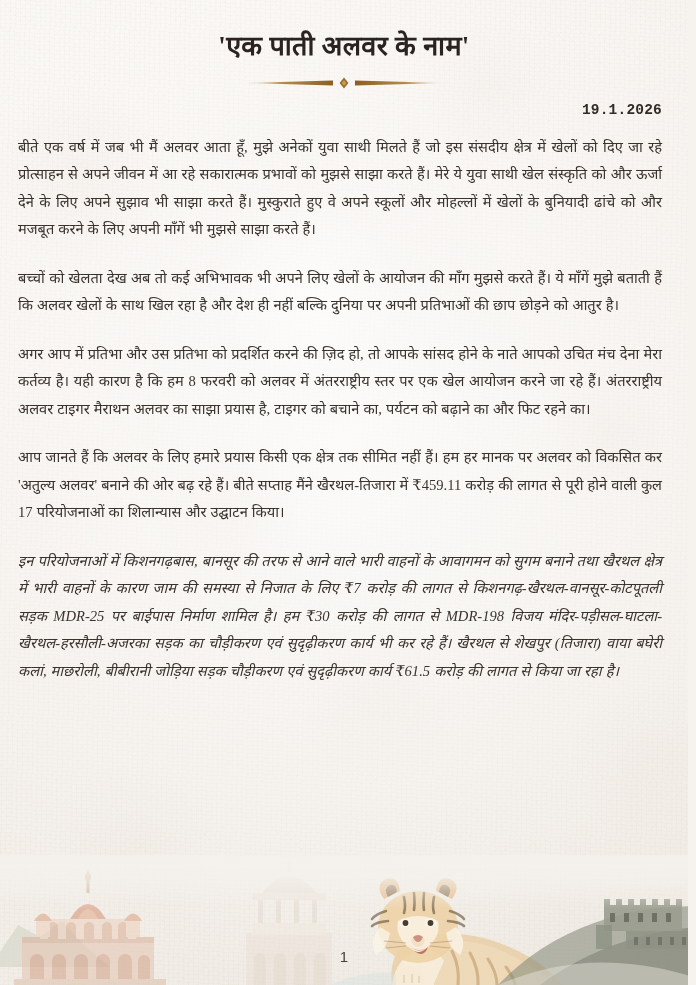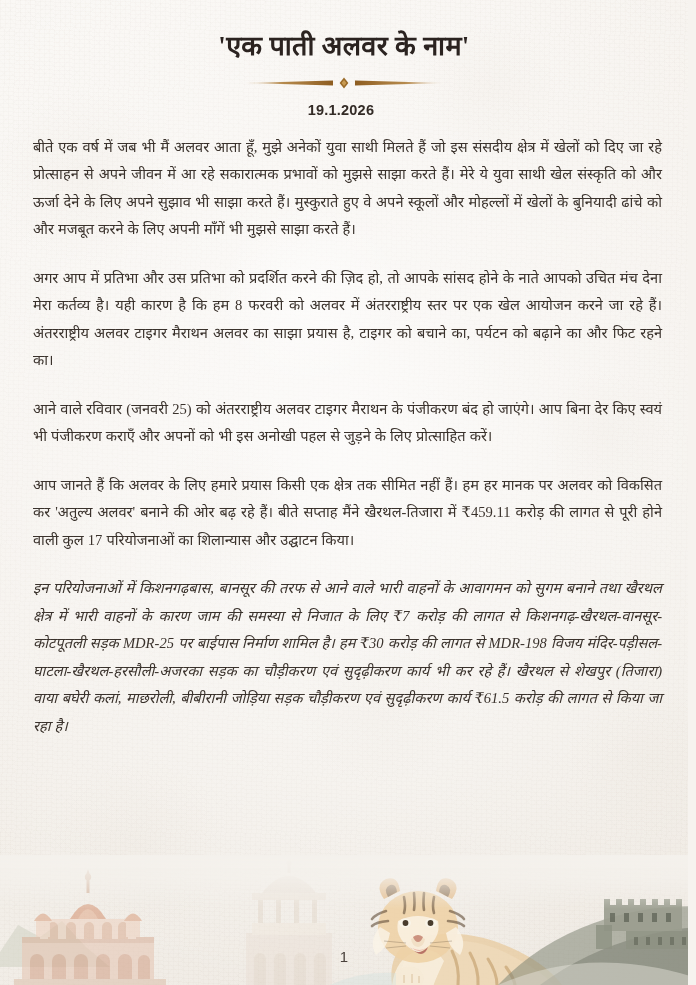--- a/index.html
+++ b/index.html
@@ -71,33 +71,34 @@
     z-index: 3;
     width: 206px;
     height: 14px;
     margin: 12px auto 0 auto;
   }
 
   .date-line {
     position: relative;
     z-index: 3;
     margin: 12px 26px 0 0;
-    font-family: Liberation Sans, sans-serif;
+    text-align: right;
+    font-family: Liberation Mono, monospace;
     font-size: 14.5px;
     font-weight: bold;
     color: #332b26;
     letter-spacing: 0.2px;
     padding-left: 20px;
   }
 
   
   .body-copy {
     position: relative;
     z-index: 3;
-    margin: 16px 26px 0 33px;
+    margin: 16px 26px 0 18px;
   }
   .para {
     margin: 0 0 21px 0;
     font-family: "Liberation Serif", "DejaVu Serif", serif;
     font-size: 14.6px;
     line-height: 27.5px;
     color: #3a322c;
     text-align: justify;
     text-justify: inter-word;
     word-spacing: 0.4px;
@@ -164,22 +165,22 @@
         <path d="M103 1.6 L107.4 7 L103 12.4 L98.6 7 Z" fill="#9a6a28"></path>
         <path d="M103 3.9 L105.4 7 L103 10.1 L100.6 7 Z" fill="#c79a52"></path>
       </svg>
     </div>
 
     <div class="date-line">19.1.2026</div>
   </div>
 
   <div class="body-copy">
     <p class="para">बीते एक वर्ष में जब भी मैं अलवर आता हूँ, मुझे अनेकों युवा साथी मिलते हैं जो इस संसदीय क्षेत्र में खेलों को दिए जा रहे प्रोत्साहन से अपने जीवन में आ रहे सकारात्मक प्रभावों को मुझसे साझा करते हैं। मेरे ये युवा साथी खेल संस्कृति को और ऊर्जा देने के लिए अपने सुझाव भी साझा करते हैं। मुस्कुराते हुए वे अपने स्कूलों और मोहल्लों में खेलों के बुनियादी ढांचे को और मजबूत करने के लिए अपनी माँगें भी मुझसे साझा करते हैं।</p>
+    <p class="para">बच्चों को खेलता देख अब तो कई अभिभावक भी अपने लिए खेलों के आयोजन की माँग मुझसे करते हैं। ये माँगें मुझे बताती हैं कि अलवर खेलों के साथ खिल रहा है और देश ही नहीं बल्कि दुनिया पर अपनी प्रतिभाओं की छाप छोड़ने को आतुर है।</p>
     <p class="para">अगर आप में प्रतिभा और उस प्रतिभा को प्रदर्शित करने की ज़िद हो, तो आपके सांसद होने के नाते आपको उचित मंच देना मेरा कर्तव्य है। यही कारण है कि हम 8 फरवरी को अलवर में अंतरराष्ट्रीय स्तर पर एक खेल आयोजन करने जा रहे हैं। अंतरराष्ट्रीय अलवर टाइगर मैराथन अलवर का साझा प्रयास है, टाइगर को बचाने का, पर्यटन को बढ़ाने का और फिट रहने का।</p>
-    <p class="para">आने वाले रविवार (जनवरी 25) को अंतरराष्ट्रीय अलवर टाइगर मैराथन के पंजीकरण बंद हो जाएंगे। आप बिना देर किए स्वयं भी पंजीकरण कराएँ और अपनों को भी इस अनोखी पहल से जुड़ने के लिए प्रोत्साहित करें।</p>
     <p class="para">आप जानते हैं कि अलवर के लिए हमारे प्रयास किसी एक क्षेत्र तक सीमित नहीं हैं। हम हर मानक पर अलवर को विकसित कर 'अतुल्य अलवर' बनाने की ओर बढ़ रहे हैं। बीते सप्ताह मैंने खैरथल-तिजारा में ₹459.11 करोड़ की लागत से पूरी होने वाली कुल 17 परियोजनाओं का शिलान्यास और उद्घाटन किया।</p>
     <p class="para">इन परियोजनाओं में किशनगढ़बास, बानसूर की तरफ से आने वाले भारी वाहनों के आवागमन को सुगम बनाने तथा खैरथल क्षेत्र में भारी वाहनों के कारण जाम की समस्या से निजात के लिए ₹7 करोड़ की लागत से किशनगढ़-खैरथल-वानसूर-कोटपूतली सड़क MDR-25 पर बाईपास निर्माण शामिल है। हम ₹30 करोड़ की लागत से MDR-198 विजय मंदिर-पड़ीसल-घाटला-खैरथल-हरसौली-अजरका सड़क का चौड़ीकरण एवं सुदृढ़ीकरण कार्य भी कर रहे हैं। खैरथल से शेखपुर (तिजारा) वाया बघेरी कलां, माछरोली, बीबीरानी जोड़िया सड़क चौड़ीकरण एवं सुदृढ़ीकरण कार्य ₹61.5 करोड़ की लागत से किया जा रहा है।</p>
   </div>
 
   <div class="footer-art">
     <svg width="696" height="130" viewBox="0 0 696 130" xmlns="http://www.w3.org/2000/svg">
       <defs>
         <linearGradient id="fadeUp" x1="0" y1="0" x2="0" y2="1">
           <stop offset="0" stop-color="#ffffff" stop-opacity="1"></stop>
           <stop offset="0.55" stop-color="#ffffff" stop-opacity="0.22"></stop>

